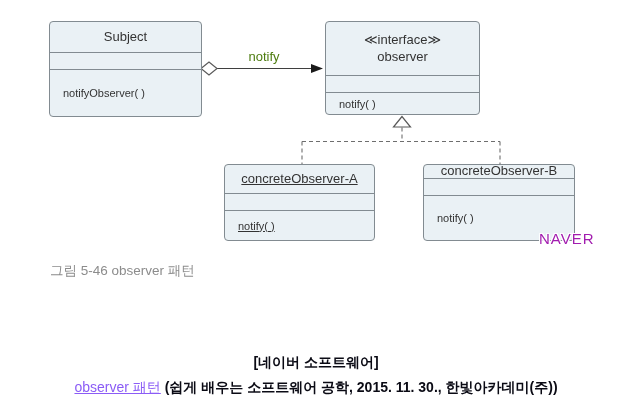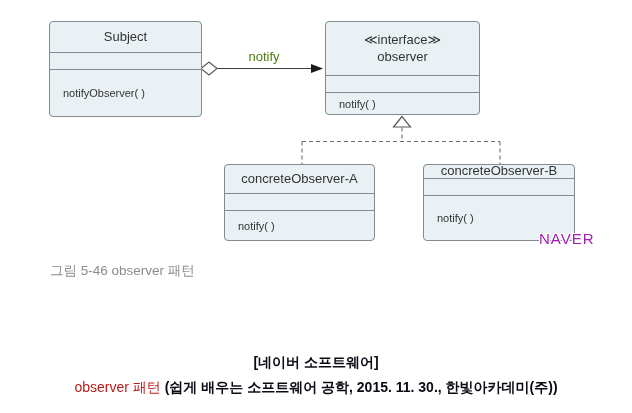--- a/index.html
+++ b/index.html
@@ -23,21 +23,21 @@
   .uml-ops{
     box-sizing:border-box;flex:1;display:flex;align-items:center;
     padding-left:13px;font-size:11px;
   }
   .box-subject{left:49px;top:21px;width:153px;height:96px;}
   .box-subject .uml-title{height:31px;}
   .box-subject .uml-mid{height:17px;}
   .box-observer{left:325px;top:21px;width:155px;height:94px;}
   .box-observer .uml-title{height:54px;}
   .box-observer .uml-mid{height:17px;}
-  .box-a{left:224px;top:164px;width:151px;height:77px;}
+  .box-a{left:224px;top:164px;width:151px;height:77px;text-decoration:underline;}
   .box-a .uml-title{height:29px;}
   .box-a .uml-mid{height:17px;}
   .box-b{left:423px;top:164px;width:152px;height:77px;}
   .box-b .uml-title{height:14px;}
   .box-b .uml-mid{height:17px;}
   .assoc-label{
     position:absolute;left:229px;top:49px;width:70px;z-index:2;
     text-align:center;font-size:13px;color:#4d7c0f;
   }
   .watermark{
@@ -45,21 +45,21 @@
     font-size:15px;font-weight:normal;letter-spacing:1px;color:#a21caf;
     text-shadow:-1px -1px 0 #ffffff,1px -1px 0 #ffffff,-1px 1px 0 #ffffff,1px 1px 0 #ffffff;
   }
   .caption{
     position:absolute;left:50px;top:262px;
     font-size:13.5px;color:#8c8c8c;
   }
   .footer{position:absolute;left:0;top:354px;width:632px;text-align:center;color:#0a0a14;}
   .footer-title{font-size:14px;font-weight:bold;margin-bottom:7px;}
   .footer-line{font-size:14px;}
-  .footer-link{color:#b91c1c;cursor:pointer;font-weight:normal;}
+  .footer-link{color:#8b5cf6;text-decoration:underline;cursor:pointer;font-weight:normal;}
   .footer-cite{font-weight:bold;}
 </style>
 </head>
 <body>
 
 <div class="page">
 
   <div class="diagram">
 
     <svg class="connectors" width="632" height="300" viewBox="0 0 632 300">

